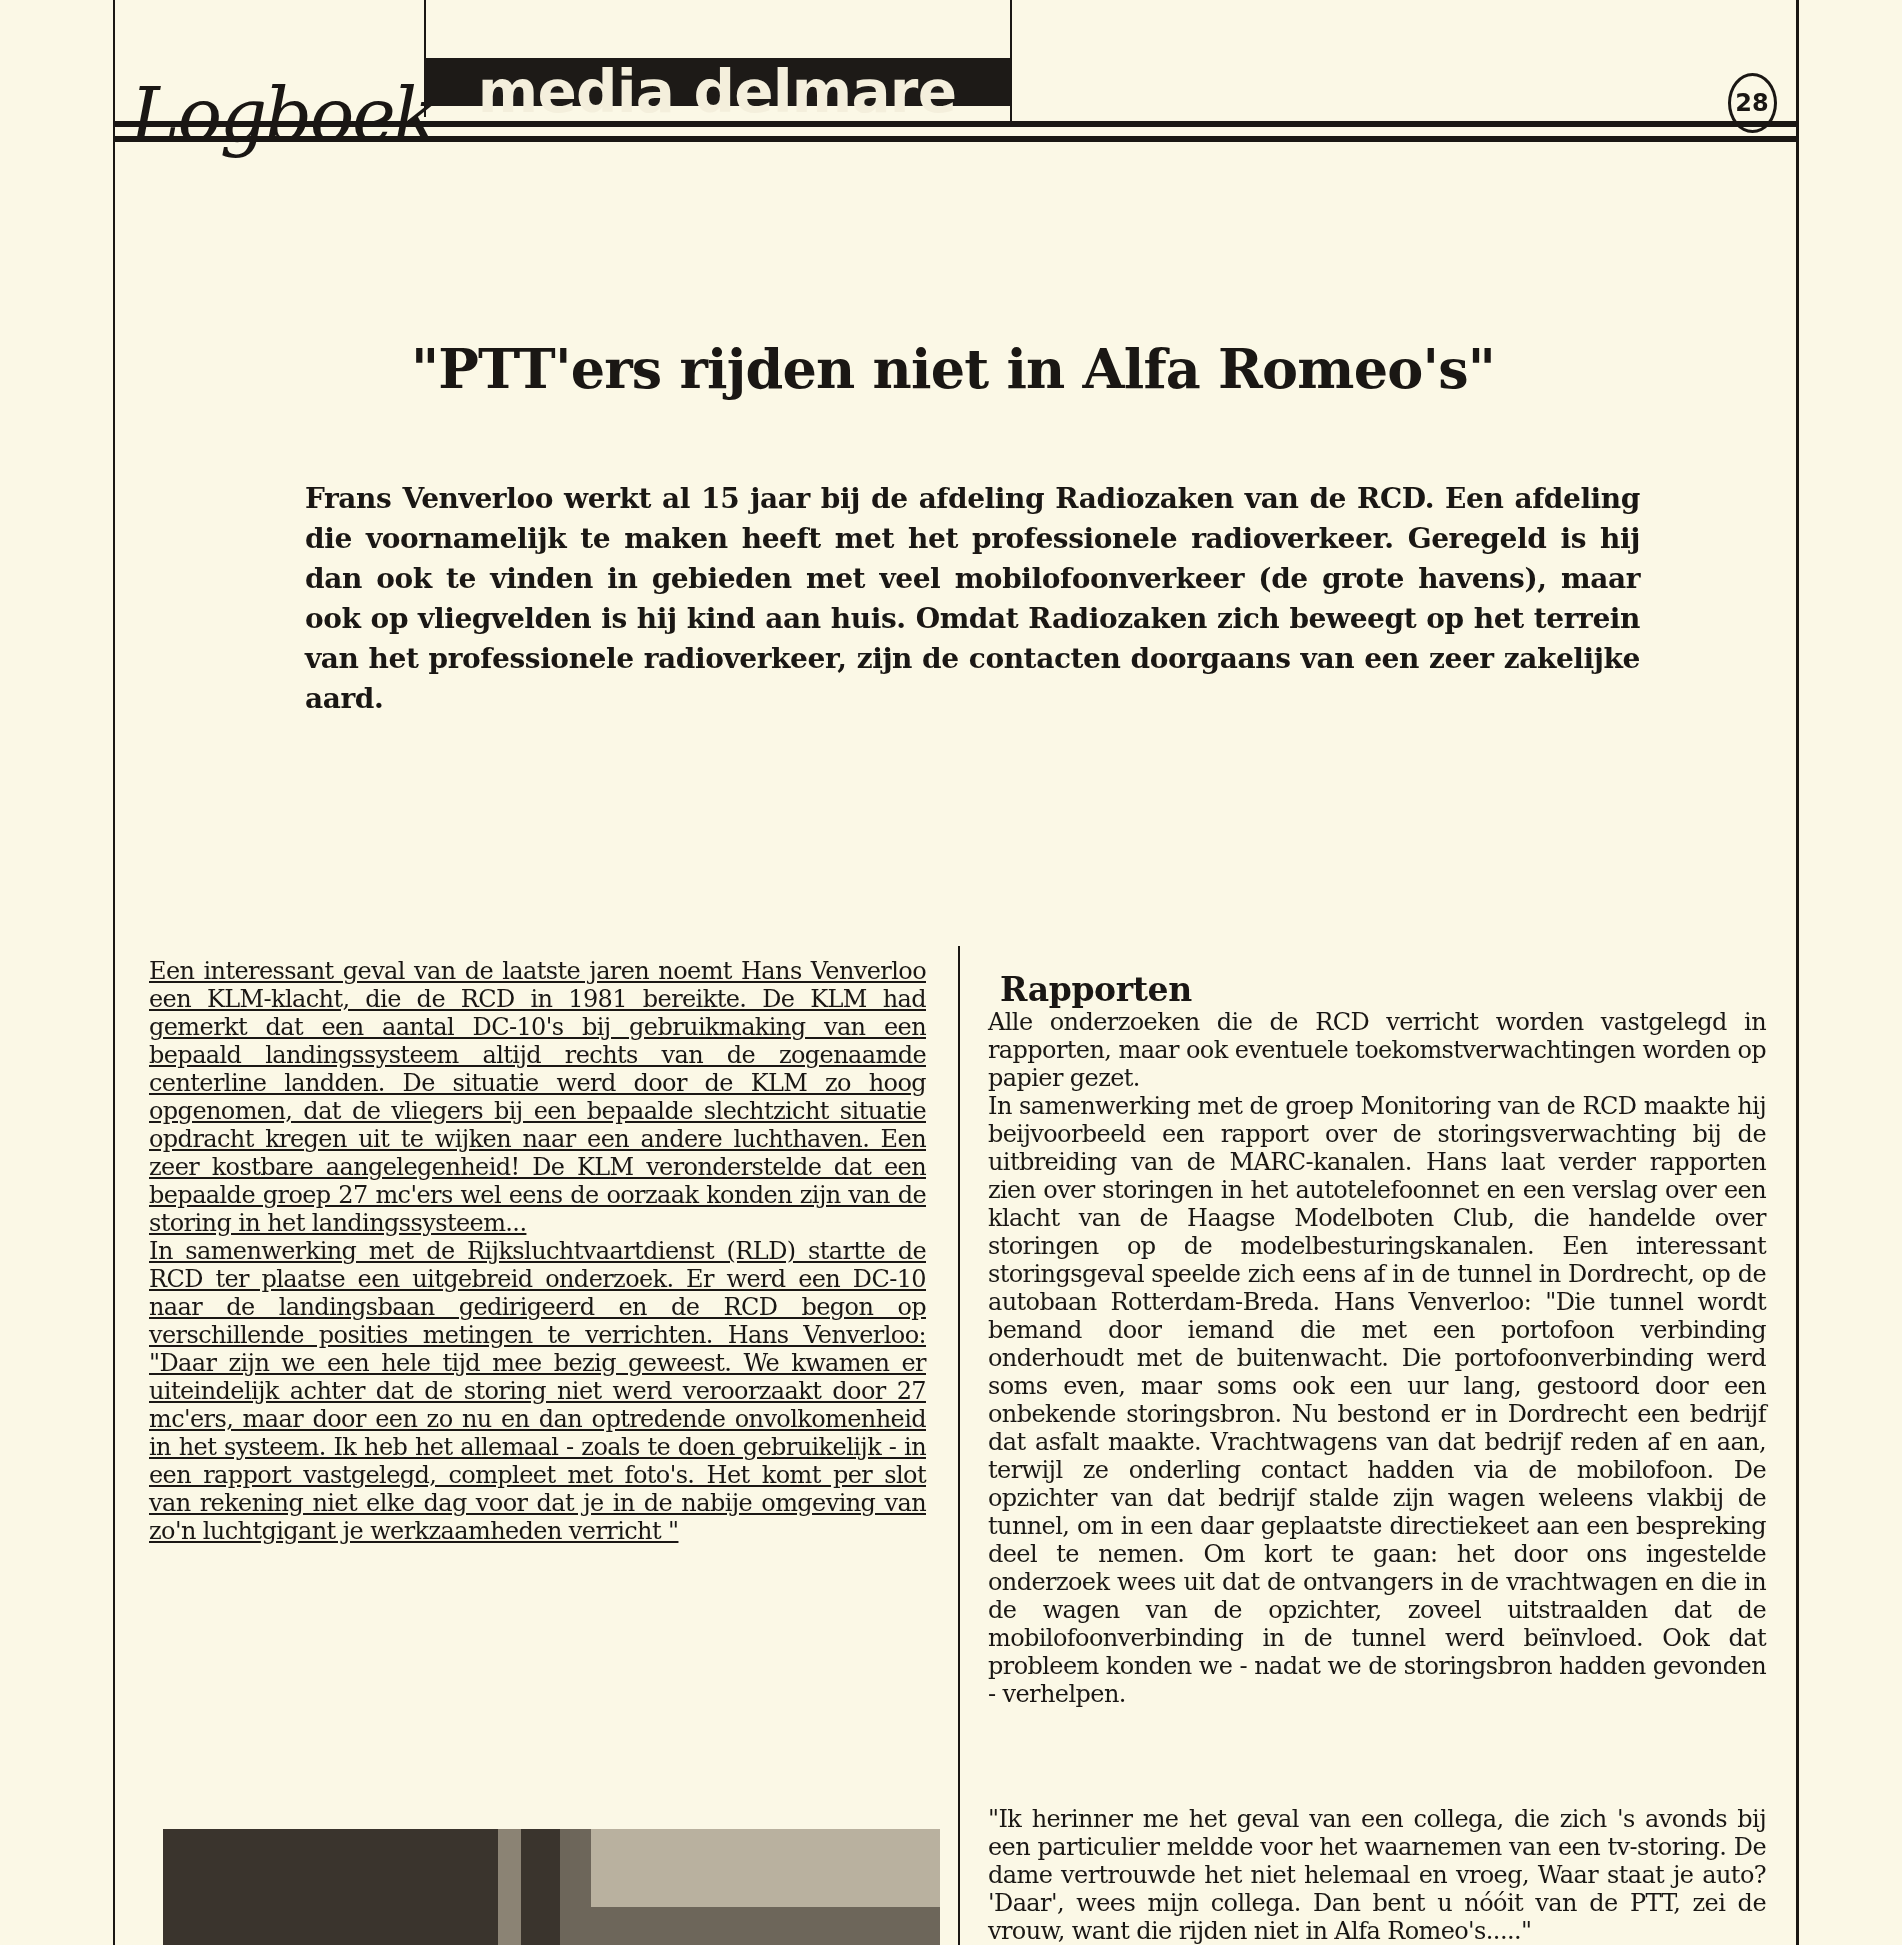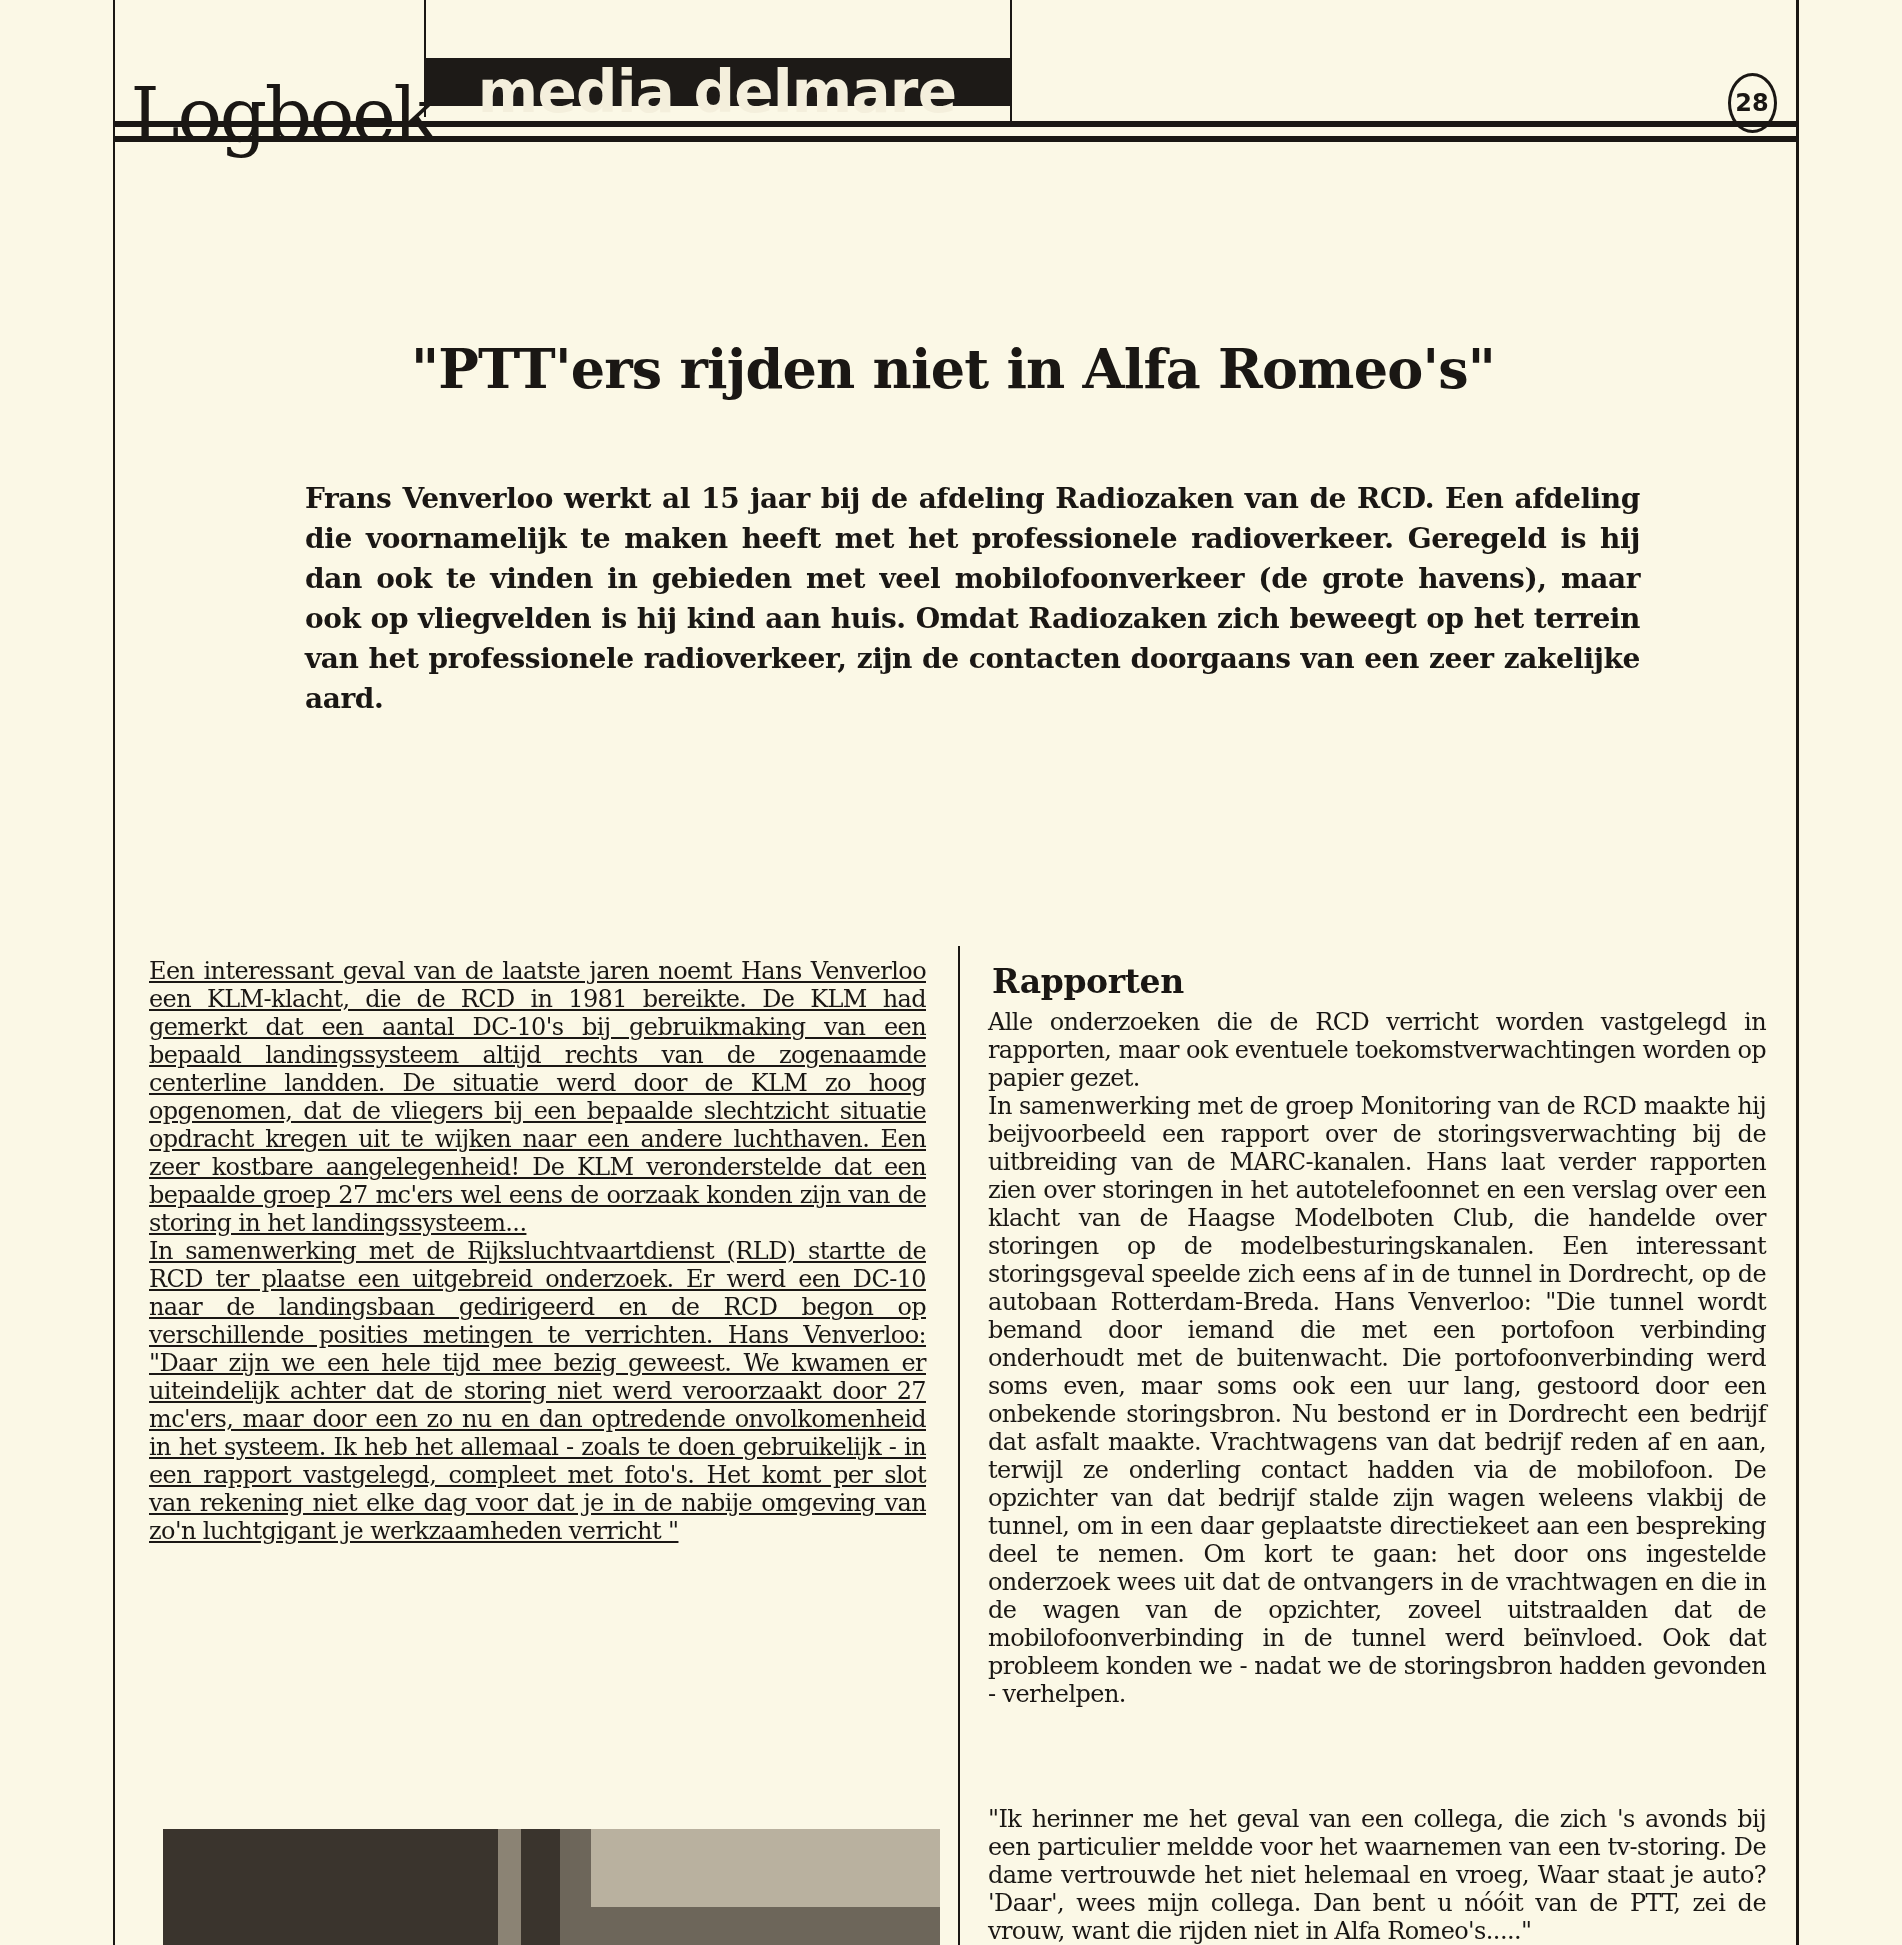--- a/index.html
+++ b/index.html
@@ -14,21 +14,21 @@
   .vline { position:absolute; background:#1a1714; }
   .frame-left  { left:113px; top:0; width:2.3px; height:2459px; }
   .frame-right { left:1796px; top:0; width:2.7px; height:2459px; }
   .tab-left  { left:424px; top:0; width:1.6px; height:117px; }
   .tab-right { left:1010px; top:0; width:1.6px; height:121px; }
 
   
   .masthead { position:absolute; left:115px; top:58px; width:1681px; height:97px; }
   .logo-script {
     position:absolute; left:15.6px; top:19.5px; height:82px;
-    font-family:"DejaVu Serif", serif; font-size:74px;
+    font-family:"DejaVu Serif", serif; font-style:italic; font-size:74px;
     letter-spacing:-2.3px; color:#1a1714; line-height:1;
   }
   .logo-block {
     position:absolute; left:309px; top:0; width:586px; height:48px;
     background:#1d1a17; color:#f4efdc;
     font-family:"DejaVu Sans", sans-serif; font-weight:bold; font-size:58px;
     line-height:68px; text-align:center; letter-spacing:-0.8px;
   }
   .page-badge {
     position:absolute; right:19.5px; top:15px; width:43px; height:54px;
@@ -112,21 +112,21 @@
   </div>
 
   <div class="photo">
     <div class="bldg"></div>
     <div class="bldg-top"></div>
 
     <div class="pole"></div>
 
   </div>
 
-  <h2 class="subhead subhead-1" style="margin:4px;">Rapporten</h2>
+  <h2 class="subhead subhead-1" style="margin:12px;">Rapporten</h2>
 
   <div class="col col-right">
     <p>Alle onderzoeken die de RCD verricht worden vastgelegd in rapporten, maar ook eventuele toekomstverwachtingen worden op papier gezet.</p>
     <p>In samenwerking met de groep Monitoring van de RCD maakte hij beijvoorbeeld een rapport over de storingsverwachting bij de uitbreiding van de MARC-kanalen. Hans laat verder rapporten zien over storingen in het autotelefoonnet en een verslag over een klacht van de Haagse Modelboten Club, die handelde over storingen op de modelbesturingskanalen. Een interessant storingsgeval speelde zich eens af in de tunnel in Dordrecht, op de autobaan Rotterdam-Breda. Hans Venverloo: "Die tunnel wordt bemand door iemand die met een portofoon verbinding onderhoudt met de buitenwacht. Die portofoonverbinding werd soms even, maar soms ook een uur lang, gestoord door een onbekende storingsbron. Nu bestond er in Dordrecht een bedrijf dat asfalt maakte. Vrachtwagens van dat bedrijf reden af en aan, terwijl ze onderling contact hadden via de mobilofoon. De opzichter van dat bedrijf stalde zijn wagen weleens vlakbij de tunnel, om in een daar geplaatste directiekeet aan een bespreking deel te nemen. Om kort te gaan: het door ons ingestelde onderzoek wees uit dat de ontvangers in de vrachtwagen en die in de wagen van de opzichter, zoveel uitstraalden dat de mobilofoonverbinding in de tunnel werd beïnvloed. Ook dat probleem konden we - nadat we de storingsbron hadden gevonden - verhelpen.</p>
     <div style="height:97px"></div>
     <p>"Ik herinner me het geval van een collega, die zich 's avonds bij een particulier meldde voor het waarnemen van een tv-storing. De dame vertrouwde het niet helemaal en vroeg, Waar staat je auto? 'Daar', wees mijn collega. Dan bent u nóóit van de PTT, zei de vrouw, want die rijden niet in Alfa Romeo's....."</p>
   </div>
 
 </div>
 

